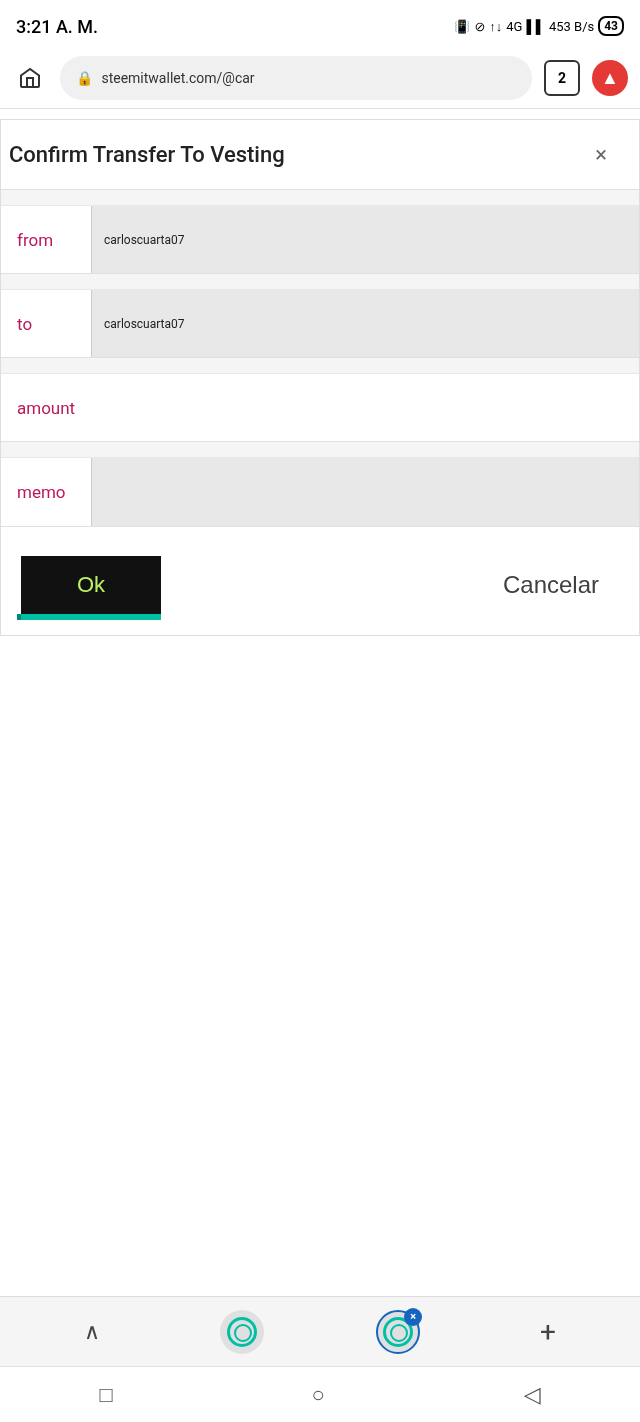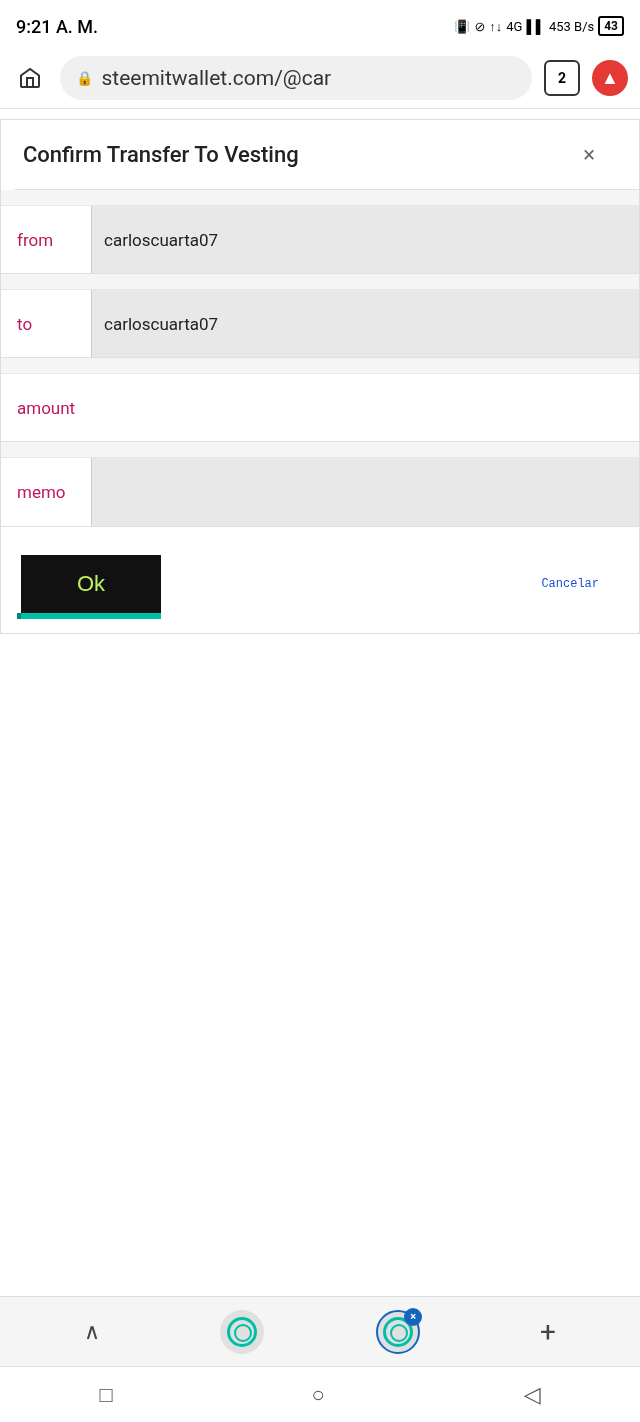--- a/index.html
+++ b/index.html
@@ -28,21 +28,21 @@
     }
     .status-icons {
       display: flex;
       align-items: center;
       gap: 4px;
       font-size: 13px;
       color: #000;
     }
     .battery-box {
       border: 2px solid #000;
-      border-radius: 3px;
+      border-radius: 8px;
       padding: 1px 4px;
       font-size: 12px;
       font-weight: bold;
     }
 
     
     .browser-bar {
       display: flex;
       align-items: center;
       padding: 8px 12px;
@@ -62,21 +62,21 @@
       flex: 1;
       background: #f0f0f0;
       border-radius: 24px;
       padding: 8px 16px;
       display: flex;
       align-items: center;
       gap: 8px;
       height: 44px;
     }
     .url-text {
-      font-size: 21px;
+      font-size: 14px;
       color: #333;
       overflow: hidden;
       white-space: nowrap;
       text-overflow: ellipsis;
     }
     .tab-count-btn {
       width: 36px;
       height: 36px;
       border: 2px solid #333;
       border-radius: 6px;
@@ -104,24 +104,23 @@
     .dialog-container {
       background: #fff;
       border: 1px solid #ddd;
       margin: 10px 0;
       padding: 0;
     }
     .dialog-header {
       display: flex;
       align-items: center;
       justify-content: space-between;
-      padding: 18px 36px 18px 8px;
+      padding: 18px 24px 18px 8px;
       border-bottom: 1px solid #e0e0e0;
       background: #fff;
-      margin-left: 14px;
     }
     .dialog-title {
       font-size: 22px;
       font-weight: 500;
       color: #222;
     }
     .dialog-close {
       font-size: 22px;
       color: #666;
       cursor: pointer;
@@ -146,21 +145,21 @@
       padding: 16px 12px 16px 16px;
       font-size: 17px;
       color: #be185d;
       background: #fff;
     }
     .form-value {
       flex: 1;
       display: flex;
       align-items: center;
       padding: 16px 12px;
-      font-size: 17px;
+      font-size: 12px;
       color: #222;
       background: #e8e8e8;
       border-left: 1px solid #ccc;
     }
     .form-value.memo-field {
       background: #e8e8e8;
       min-height: 68px;
     }
 
     
@@ -206,26 +205,25 @@
       content: '';
       position: absolute;
       left: -4px;
       bottom: -6px;
       width: 8px;
       height: 6px;
       background: #00897b;
     }
     .cancel-button {
       background: transparent;
-      color: #1d4ed8;
-      font-size: 12px;
+      color: #404040;
+      font-size: 24px;
       border: none;
       cursor: pointer;
       padding: 16px 20px;
-      font-family: Liberation Mono, monospace;
     }
 
     
     .page-content {
       min-height: 600px;
       background: #fff;
     }
 
     
     .bottom-tabs-bar {
@@ -323,21 +321,21 @@
     
     .lock-icon {
       font-size: 14px;
       color: #555;
     }
   </style>
 </head>
 <body>
 
 <div class="status-bar">
-  <span class="status-time">9:21 A. M.</span>
+  <span class="status-time">3:21 A. M.</span>
   <div class="status-icons">
     <span>📳</span>
     <span>⊘</span>
     <span>↑↓</span>
     <span>4G</span>
     <span>▌▌</span>
     <span>453 B/s</span>
     <span class="battery-box">43</span>
   </div>
 </div>

